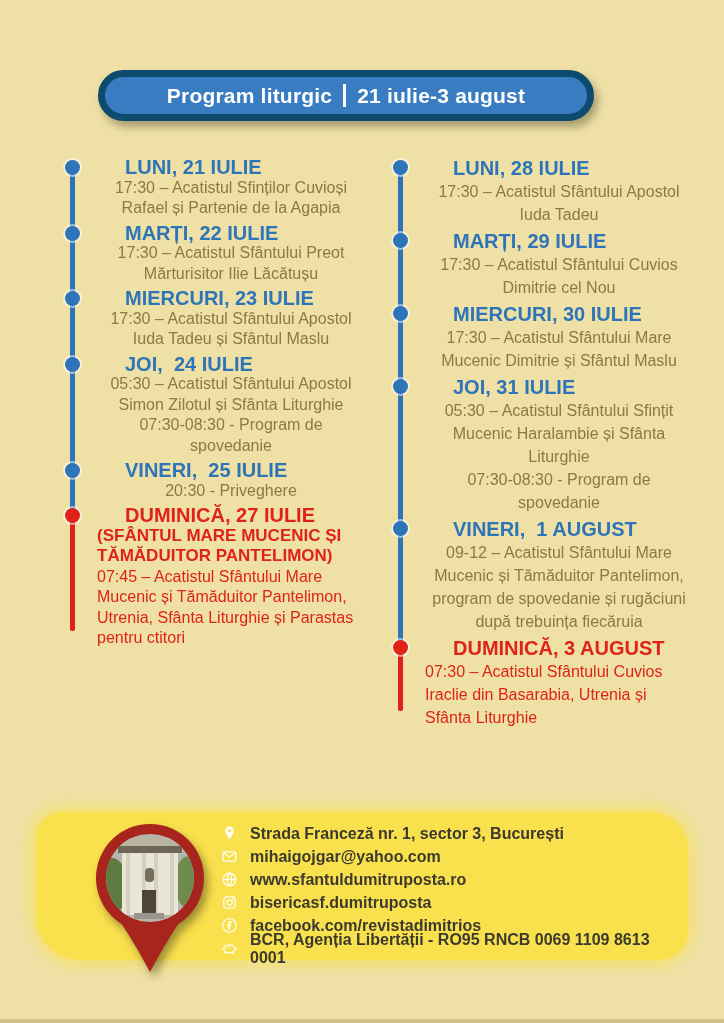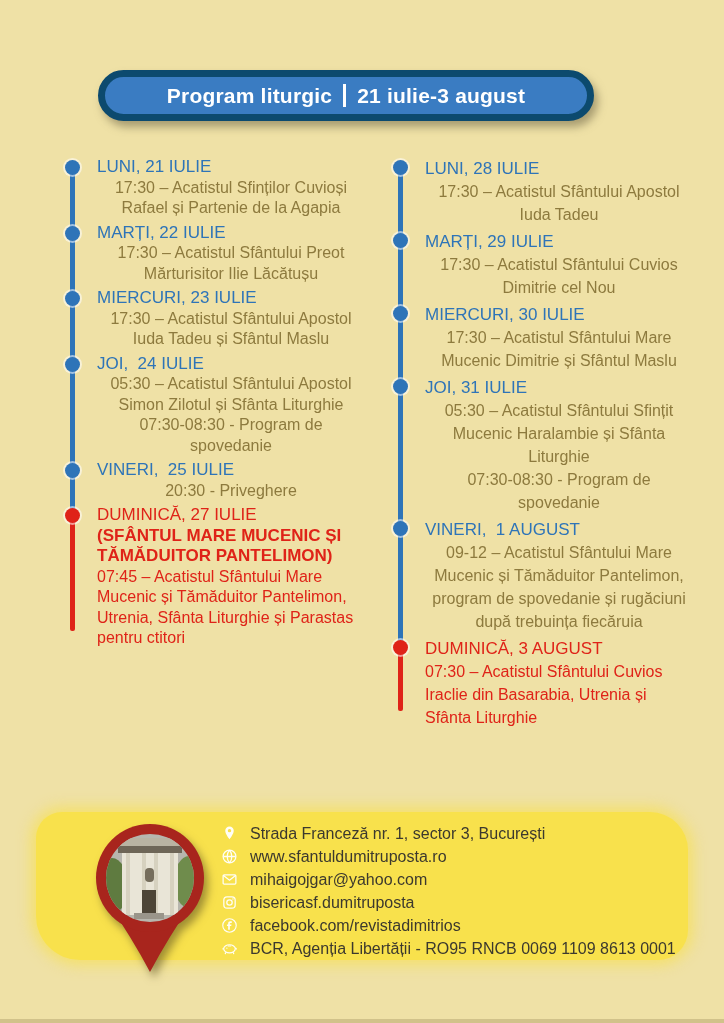--- a/index.html
+++ b/index.html
@@ -25,38 +25,38 @@
   
   .columns{position:absolute;left:65px;top:157px;display:flex;gap:28px;}
   .column{width:300px;}
   .column:nth-child(1){line-height:20.5px;}
   .column:nth-child(2){line-height:23px;}
   .entry{position:relative;padding-left:32px;margin-bottom:4px;}
   .entry .tline{position:absolute;left:5px;top:10px;width:5px;height:calc(100% + 4px);border-radius:2px;z-index:1;}
   .entry:last-child .tline{height:calc(100% - 28px);}
   .entry .dot{position:absolute;left:0;top:3px;width:15px;height:15px;border-radius:50%;z-index:2;
     box-shadow:0 0 0 2px rgba(255,255,255,.55);}
-  .entry .day{font-weight:normal;font-size:17px;white-space:pre-wrap;}
+  .entry .day{font-weight:bold;font-size:20px;white-space:pre-wrap;margin-left:28px;}
   .entry .subtitle{font-weight:bold;font-size:17px;}
   .entry .line{font-size:16px;}
   .entry.blue .day{color:var(--heading-blue,#2e74b8);}
   .entry.blue .line{color:var(--body-olive,#8d7a3e);text-align:center;}
   .entry.blue .tline,.entry.blue .dot{background:var(--heading-blue,#2e74b8);}
   .entry.red .day,.entry.red .subtitle,.entry.red .line{color:var(--accent-red,#df2318);}
   .entry.red .tline,.entry.red .dot{background:var(--accent-red,#df2318);}
 
   
   .band{
     position:absolute;left:36px;top:812px;width:652px;height:148px;
     background:var(--band-yellow,#f8e14c);
     border-radius:26px 38px 30px 44px;
     box-shadow:0 0 14px 5px rgba(248,225,76,.65);
     z-index:1;
   }
-  .rows{position:absolute;left:185px;top:10px;right:8px;}
+  .rows{position:absolute;left:185px;top:10px;right:8px;font-weight:bold;}
   .contact-row{display:flex;align-items:center;height:23px;color:var(--footer-text,#3c392e);font-size:16px;}
   .contact-row .cicon{width:17px;height:17px;margin-right:12px;color:rgba(255,255,255,.95);flex:0 0 17px;display:inline-flex;}
   .contact-row .cicon svg{width:17px;height:17px;}
 
   
   .pin{position:absolute;left:92px;top:820px;width:116px;height:160px;z-index:2;}
   .pin svg{filter:drop-shadow(4px 6px 4px rgba(70,60,25,.5));}
 </style>
 </head>
 <body>
@@ -157,34 +157,34 @@
           <span class="cicon">
             <svg viewBox="0 0 24 24">
               <path fill="currentColor" fill-rule="evenodd" d="M12 2C8.7 2 6 4.7 6 8c0 4.4 6 12 6 12s6-7.6 6-12c0-3.3-2.7-6-6-6zm0 8.4A2.4 2.4 0 1 1 12 5.6a2.4 2.4 0 0 1 0 4.8z"></path>
             </svg>
           </span>
           <span>Strada Franceză nr. 1, sector 3, București</span>
         </div>
         <div class="contact-row">
           <span class="cicon">
             <svg viewBox="0 0 24 24" fill="none" stroke="currentColor" stroke-width="1.8">
+              <rect x="3" y="5.5" width="18" height="13" rx="1.5"></rect>
+              <path d="M3.5 6.5 12 13l8.5-6.5"></path>
+            </svg>
+          </span>
+          <span>mihaigojgar@yahoo.com</span>
+        </div>
+        <div class="contact-row">
+          <span class="cicon">
+            <svg viewBox="0 0 24 24" fill="none" stroke="currentColor" stroke-width="1.8">
               <circle cx="12" cy="12" r="9"></circle>
               <path d="M12 3a14 14 0 0 0 0 18M12 3a14 14 0 0 1 0 18M3.5 12h17"></path>
             </svg>
           </span>
           <span>www.sfantuldumitruposta.ro</span>
-        </div>
-        <div class="contact-row">
-          <span class="cicon">
-            <svg viewBox="0 0 24 24" fill="none" stroke="currentColor" stroke-width="1.8">
-              <rect x="3" y="5.5" width="18" height="13" rx="1.5"></rect>
-              <path d="M3.5 6.5 12 13l8.5-6.5"></path>
-            </svg>
-          </span>
-          <span>mihaigojgar@yahoo.com</span>
         </div>
         <div class="contact-row">
           <span class="cicon">
             <svg viewBox="0 0 24 24" fill="none" stroke="currentColor" stroke-width="1.8">
               <rect x="4" y="4" width="16" height="16" rx="4.5"></rect>
               <circle cx="12" cy="12" r="3.8"></circle>
               <circle cx="16.9" cy="7.1" r="1.1" fill="currentColor" stroke="none"></circle>
             </svg>
           </span>
           <span>bisericasf.dumitruposta</span>

